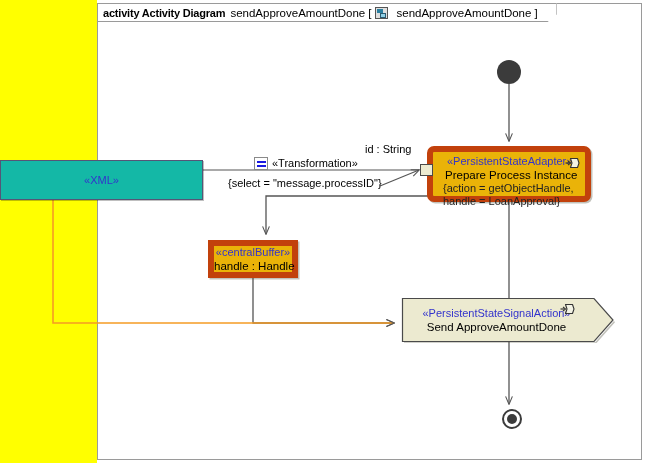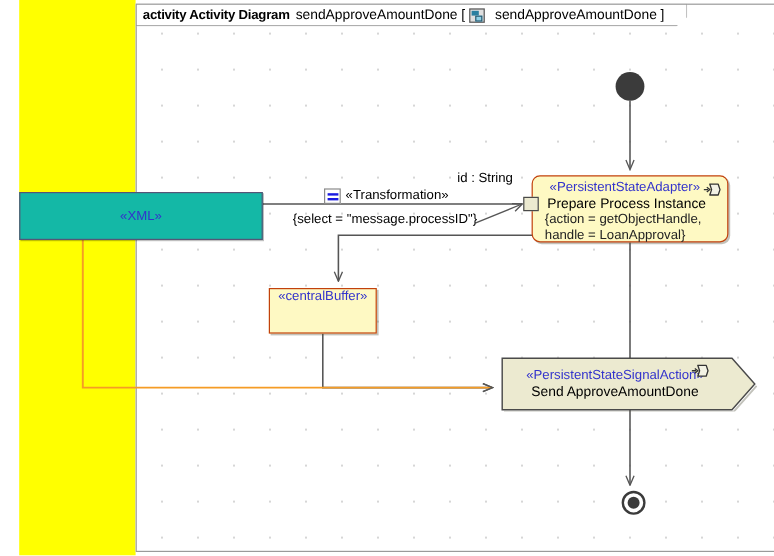--- a/index.html
+++ b/index.html
@@ -3,21 +3,21 @@
 <meta charset="utf-8">
 <style>
   html,body{margin:0;padding:0;}
   body{
     width:645px;height:463px;
     background:#ffffff;
     font-family:"Liberation Sans", sans-serif;
     overflow:hidden;
     position:relative;
   }
-  #canvas{position:absolute;left:0;top:0;width:560px;height:463px;margin-left:16px;}
+  #canvas{position:absolute;left:0;top:0;width:560px;height:463px;}
 
   
   .yellow-strip{
     position:absolute;left:0;top:0;width:97px;height:463px;
     background:#ffff00;z-index:1;
   }
 
   
   .activity-frame{
     position:absolute;left:97px;top:3px;width:545px;height:457px;
@@ -81,40 +81,40 @@
     background:#14b8a6;border:1px solid #555577;
     box-sizing:border-box;z-index:6;
     box-shadow:1px 1px 0 rgba(0,0,0,.25);
     display:flex;flex-direction:column;justify-content:center;
   }
   .xml-node .stereo{color:#3333cc;}
   .xml-node .nodename{font-size:12px;}
 
   
   .beige{
-    background:#fef9c3;border:1px solid #c2410c;
+    background:#eab308;border:6px solid #c2410c;
     box-shadow:1.5px 1.5px 0 rgba(80,80,60,.35);
     box-sizing:border-box;
   }
 
   .adapter-node{
     position:absolute;left:427px;top:146px;width:164px;height:56px;
     border-radius:7px;z-index:6;
     padding:3px 6px 0 8px;
   }
   .adapter-node .stereo{text-align:left;padding-left:6px;font-size:11px;}
   .adapter-node .nodename{text-align:left;padding-left:4px;font-size:11.5px;}
   .adapter-node .constraint{
     font-size:11px;color:#222;text-align:left;padding-left:2px;line-height:13px;
     white-space:nowrap;
   }
 
   .buffer-node{
     position:absolute;left:208px;top:240px;width:90px;height:38px;
-    z-index:6;display:flex;flex-direction:row;justify-content:center;
+    z-index:6;display:flex;flex-direction:column;justify-content:center;
   }
   .buffer-node .stereo{font-size:11px;}
   .buffer-node .nodename{font-size:11.5px;}
 
   
   .signal-node{
     position:absolute;left:400px;top:297px;width:215px;height:46px;z-index:6;
   }
   .signal-outline{
     position:absolute;inset:0;
@@ -243,20 +243,21 @@
       <svg width="15" height="14" viewBox="0 0 15 14">
         <path d="M0.5,7 L4,7" stroke="#333" stroke-width="1.2" fill="none"></path>
         <path d="M3,5 L5.5,7 L3,9" stroke="#333" stroke-width="1.1" fill="none"></path>
         <path d="M5.5,2.5 L12.5,2.5 L14,7 L12.5,11.5 L5.5,11.5 L7,7 Z" fill="#f2f2e4" stroke="#333" stroke-width="1.1" stroke-linejoin="round"></path>
       </svg>
     </span>
   </div>
 
   <div class="buffer-node beige">
     <div class="stereo">«centralBuffer»</div>
+    <div class="nodename">handle : Handle</div>
   </div>
 
   <div class="signal-node">
     <svg class="signal-outline" width="215" height="46" viewBox="0 0 215 46">
       <path d="M2.5,1.5 L194,1.5 L213,23 L194,44.5 L2.5,44.5 Z" fill="#ecead0" stroke="#4a4a4a" stroke-width="1.2" stroke-linejoin="miter"></path>
       <path d="M4,46 L195.5,46 L214.5,24.5" fill="none" stroke="rgba(80,80,60,.35)" stroke-width="1.6"></path>
     </svg>
     <div class="inner">
       <div class="stereo">«PersistentStateSignalAction»</div>
       <div class="nodename">Send ApproveAmountDone</div>

